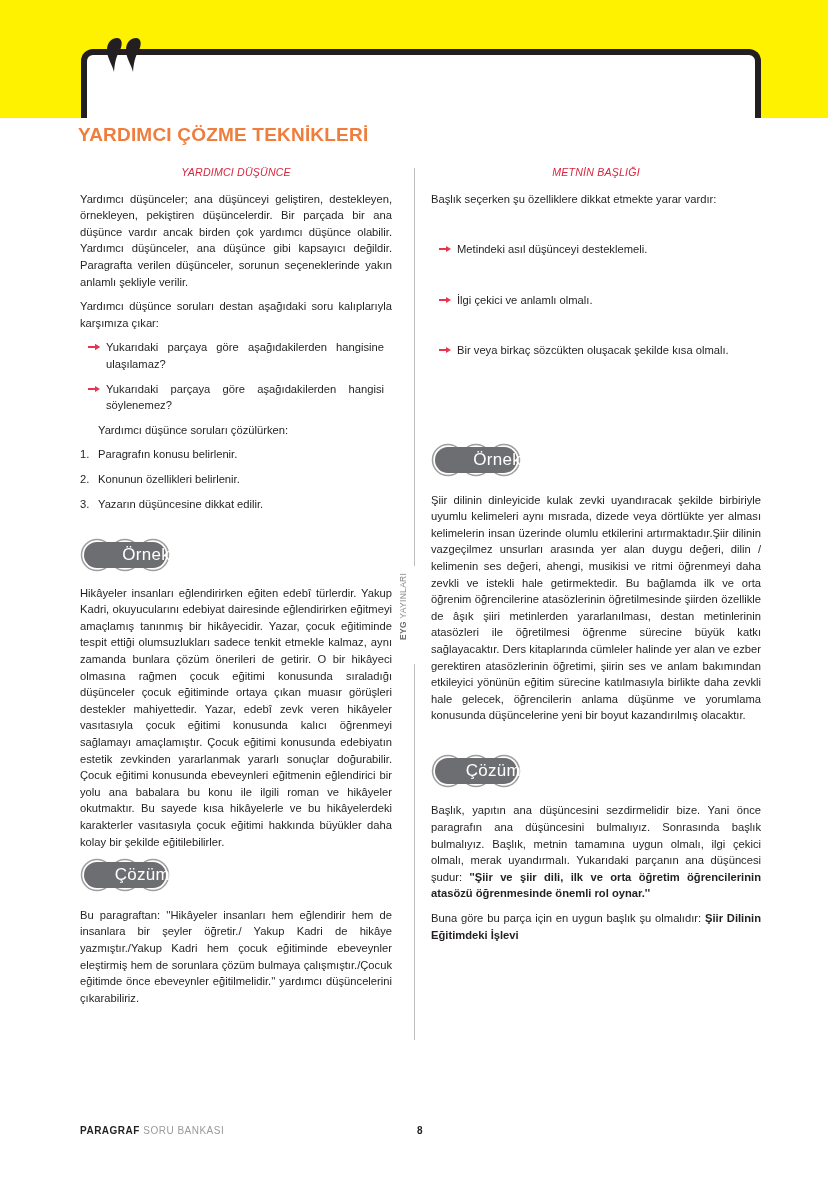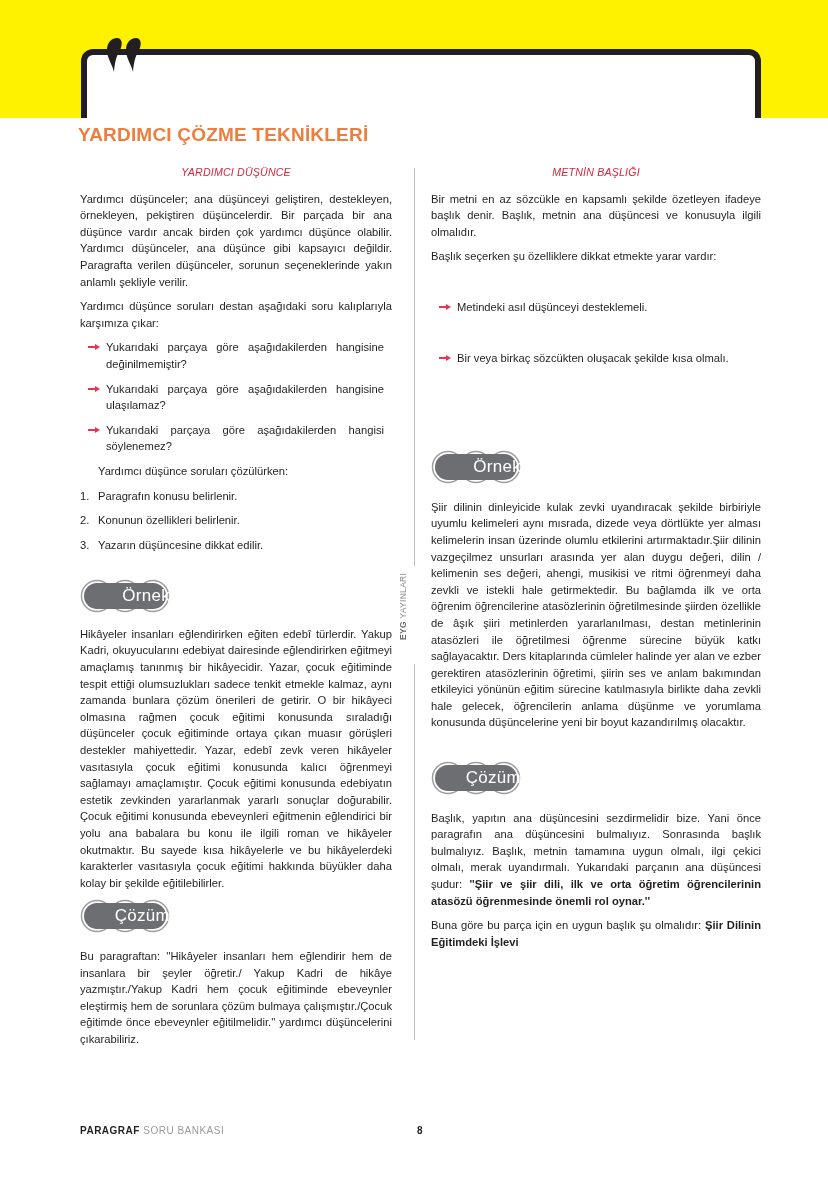--- a/index.html
+++ b/index.html
@@ -94,21 +94,20 @@
 <div class="col col-left">
   <div class="sec-head">YARDIMCI DÜŞÜNCE</div>
   <p>Yardımcı düşünceler; ana düşünceyi geliştiren, destekleyen, örnekleyen, pekiştiren düşüncelerdir. Bir parçada bir ana düşünce vardır ancak birden çok yardımcı düşünce olabilir. Yardımcı düşünceler, ana düşünce gibi kapsayıcı değildir. Paragrafta verilen düşünceler, sorunun seçeneklerinde yakın anlamlı şekliyle verilir.</p>
   <p>Yardımcı düşünce soruları destan aşağıdaki soru kalıplarıyla karşımıza çıkar:</p>
   <ul class="bullets">
     <li>
       <svg class="arrow" viewBox="0 0 12 6">
           <rect x="0" y="2" width="8" height="2" fill="#e8344e"></rect>
           <polygon points="7,0 12,3 7,6" fill="#e8344e"></polygon>
         </svg>
-      <span>Yukarıdaki parçaya göre aşağıdakilerden hangisine değinilmemiştir?</span>
     </li>
     <li>
       <svg class="arrow" viewBox="0 0 12 6">
           <rect x="0" y="2" width="8" height="2" fill="#e8344e"></rect>
           <polygon points="7,0 12,3 7,6" fill="#e8344e"></polygon>
         </svg>
       <span>Yukarıdaki parçaya göre aşağıdakilerden hangisine ulaşılamaz?</span>
     </li>
     <li>
       <svg class="arrow" viewBox="0 0 12 6">
@@ -167,30 +166,36 @@
 
 <div class="divider" style="top:168px;height:398px"></div>
 <div class="publisher">
   <b>EYG</b>
   <span>YAYINLARI</span>
 </div>
 <div class="divider" style="top:664px;height:376px"></div>
 
 <div class="col col-right">
   <div class="sec-head">METNİN BAŞLIĞI</div>
-  <p>Bir metni en az sözcükle en kapsamlı şekilde özetleyen ifadeye başlık denir. Başlık, metnin ana düşüncesi ve konusuyla ilgili olmalıdır.</p>
   <p>Başlık seçerken şu özelliklere dikkat etmekte yarar vardır:</p>
   <div style="height:18px"></div>
   <ul class="bullets">
     <li style="margin-bottom:34px">
       <svg class="arrow" viewBox="0 0 12 6">
           <rect x="0" y="2" width="8" height="2" fill="#e8344e"></rect>
           <polygon points="7,0 12,3 7,6" fill="#e8344e"></polygon>
         </svg>
       <span>Metindeki asıl düşünceyi desteklemeli.</span>
+    </li>
+    <li style="margin-bottom:34px">
+      <svg class="arrow" viewBox="0 0 12 6">
+          <rect x="0" y="2" width="8" height="2" fill="#e8344e"></rect>
+          <polygon points="7,0 12,3 7,6" fill="#e8344e"></polygon>
+        </svg>
+      <span>İlgi çekici ve anlamlı olmalı.</span>
     </li>
     <li>
       <svg class="arrow" viewBox="0 0 12 6">
           <rect x="0" y="2" width="8" height="2" fill="#e8344e"></rect>
           <polygon points="7,0 12,3 7,6" fill="#e8344e"></polygon>
         </svg>
       <span>Bir veya birkaç sözcükten oluşacak şekilde kısa olmalı.</span>
     </li>
   </ul>
 

